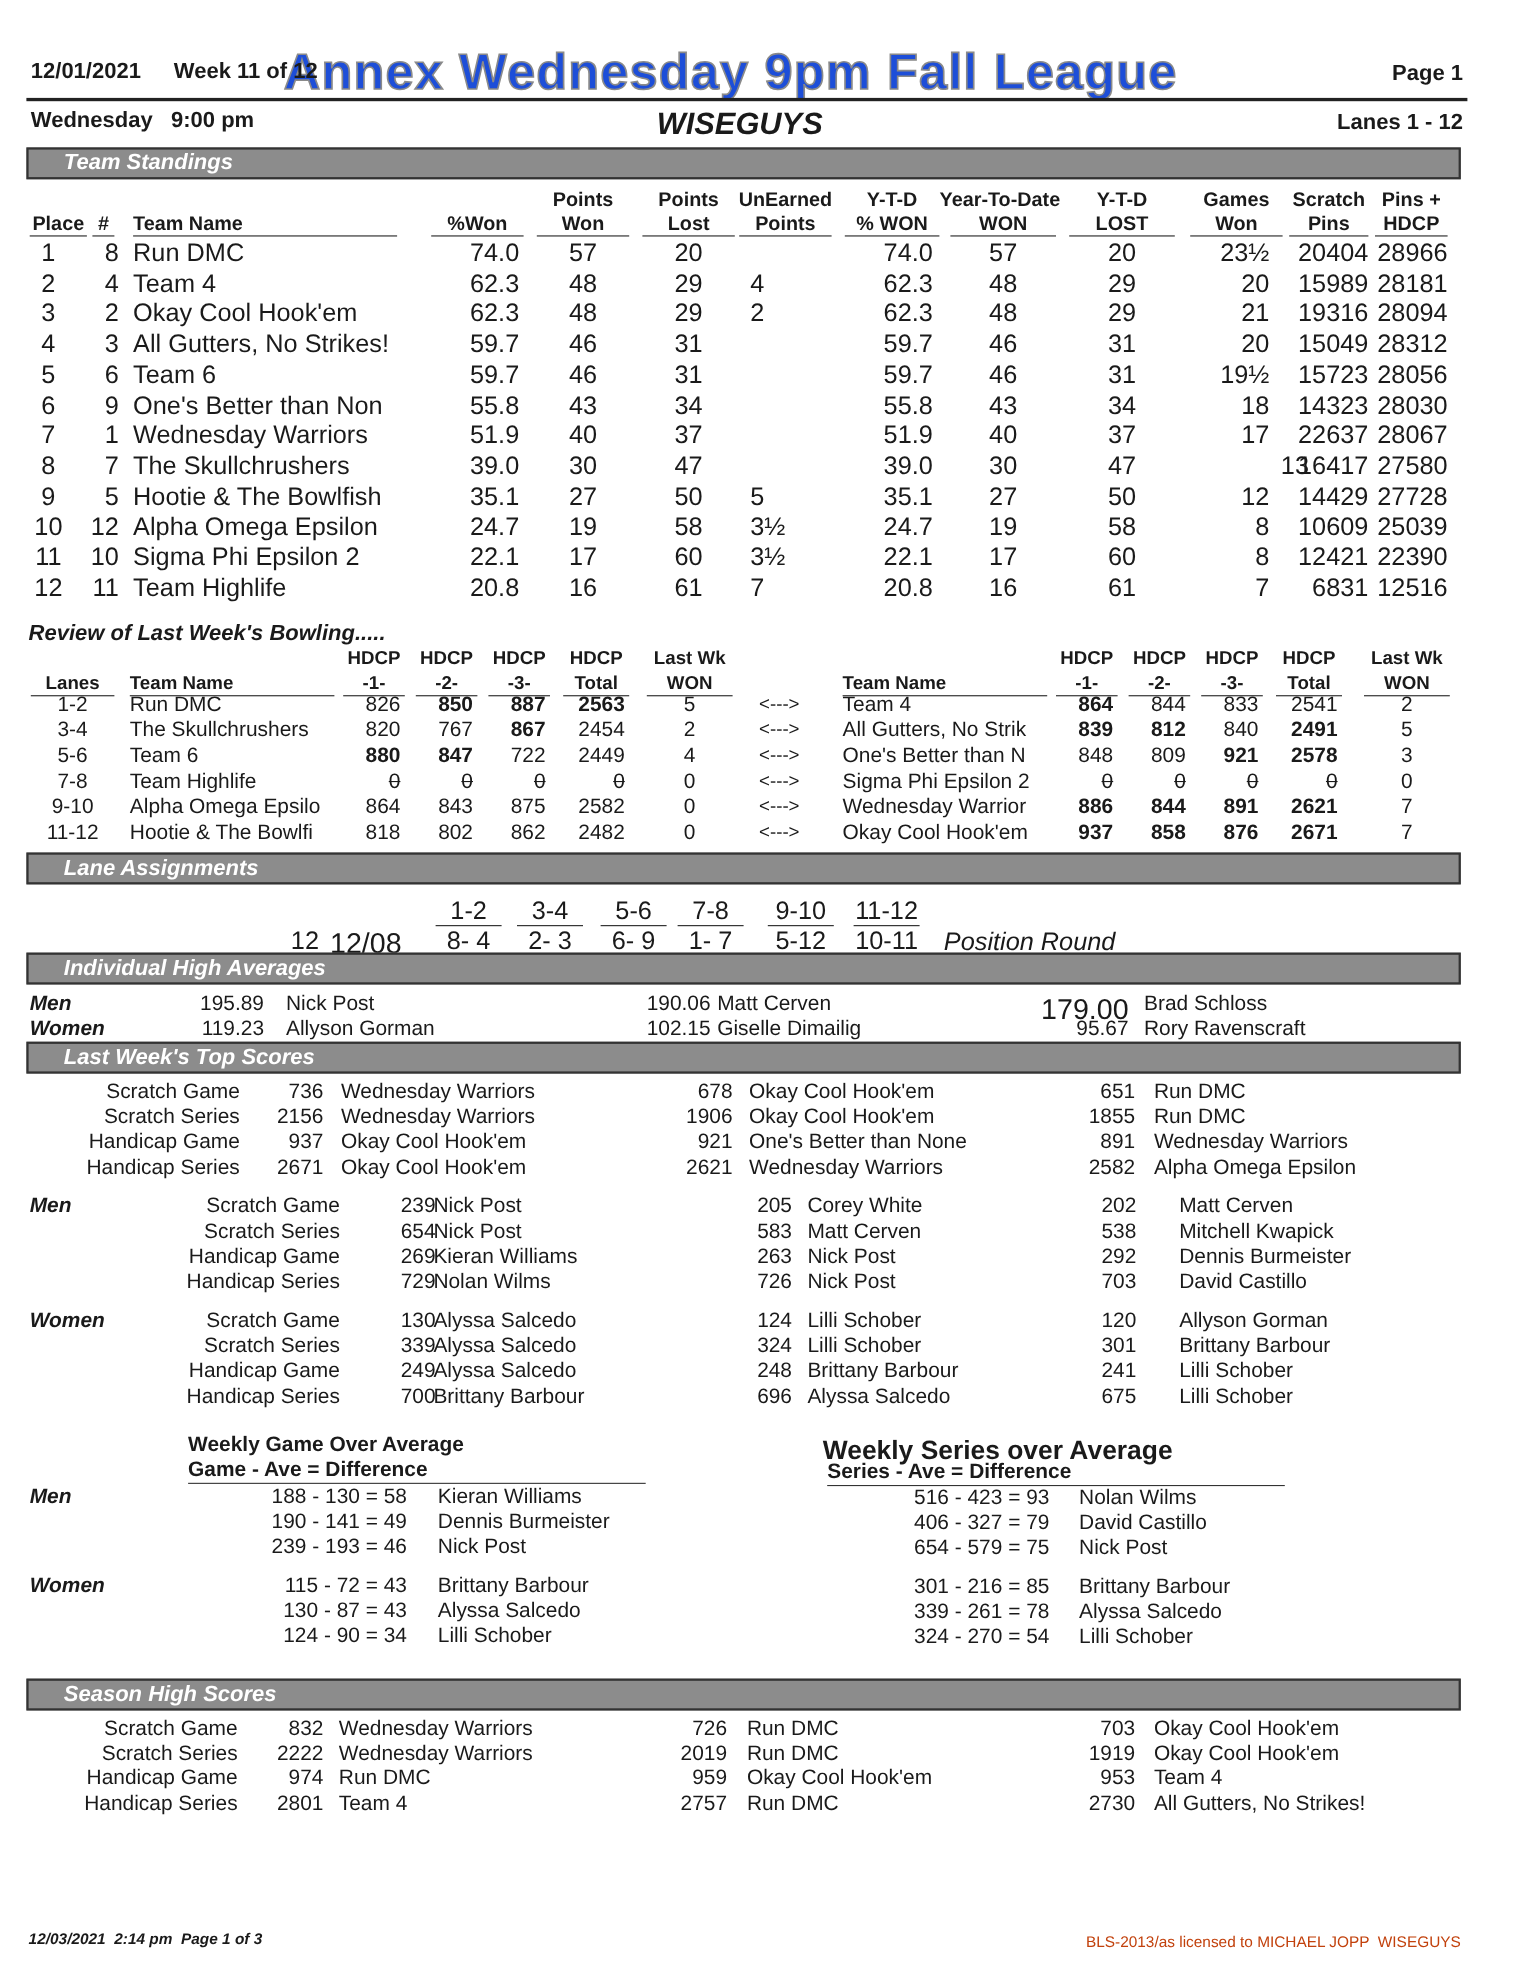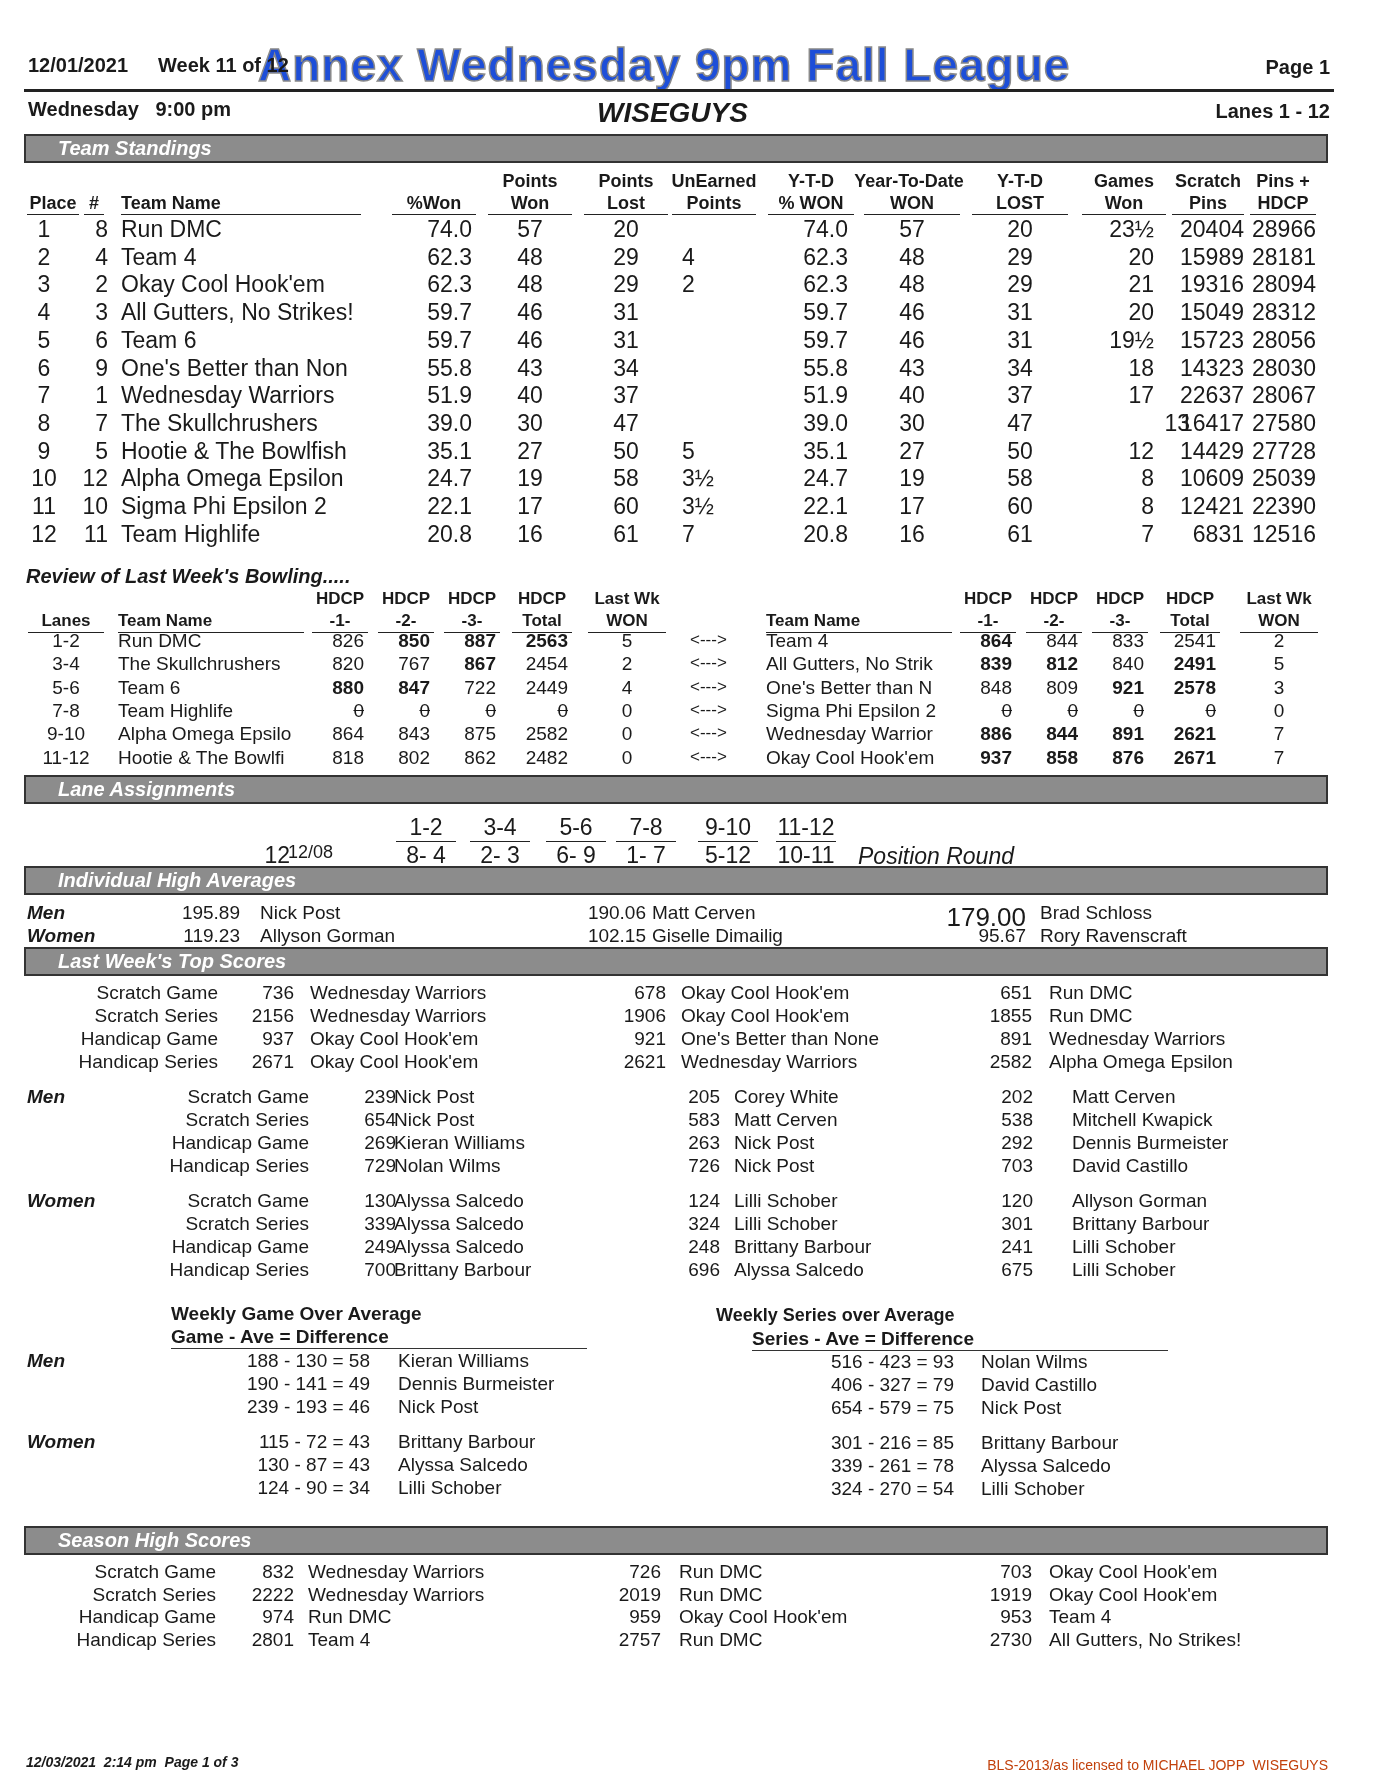--- a/index.html
+++ b/index.html
@@ -399,21 +399,21 @@
     <div class="abs c" style="left:466px;top:842px;width:68px;font-size:23px;white-space:pre">2- 3</div>
     <div class="abs c ul" style="left:546px;top:814px;width:60px;font-size:23px">5-6</div>
     <div class="abs c" style="left:542px;top:842px;width:68px;font-size:23px;white-space:pre">6- 9</div>
     <div class="abs c ul" style="left:616px;top:814px;width:60px;font-size:23px">7-8</div>
     <div class="abs c" style="left:612px;top:842px;width:68px;font-size:23px;white-space:pre">1- 7</div>
     <div class="abs c ul" style="left:698px;top:814px;width:60px;font-size:23px">9-10</div>
     <div class="abs c" style="left:694px;top:842px;width:68px;font-size:23px;white-space:pre">5-12</div>
     <div class="abs c ul" style="left:776px;top:814px;width:60px;font-size:23px">11-12</div>
     <div class="abs c" style="left:772px;top:842px;width:68px;font-size:23px;white-space:pre">10-11</div>
     <div class="abs r" style="left:250px;top:842px;width:40px;font-size:23px">12</div>
-    <div class="abs" style="left:288px;top:842px;font-size:18px">12/08</div>
+    <div class="abs" style="left:300px;top:842px;font-size:26px">12/08</div>
     <div class="abs i" style="left:858px;top:843px;font-size:23px">Position Round</div>
   </div>
 
 <div class="bar" style="top:866px">
   <span>Individual High Averages</span>
 </div>
 <div id="high-avgs">
     <div class="abs b i" style="left:27px;top:902px;font-size:19px">Men</div>
     <div class="abs r" style="left:160px;top:902px;width:80px;font-size:19px">195.89</div>
     <div class="abs" style="left:260px;top:902px;font-size:19px">Nick Post</div>
@@ -518,21 +518,21 @@
     <div class="abs sm" style="left:394px;top:1259px">Brittany Barbour</div>
     <div class="abs r sm" style="left:650px;top:1259px;width:70px">696</div>
     <div class="abs sm" style="left:734px;top:1259px">Alyssa Salcedo</div>
     <div class="abs r sm" style="left:963px;top:1259px;width:70px">675</div>
     <div class="abs sm" style="left:1072px;top:1259px">Lilli Schober</div>
   </div>
 
 <div id="over-avg">
     <div class="abs b" style="left:171px;top:1303px;font-size:19px">Weekly Game Over Average</div>
     <div class="abs b" style="left:171px;top:1326px;font-size:19px;width:416px;border-bottom:1.5px solid #333">Game - Ave = Difference</div>
-    <div class="abs b" style="left:716px;top:1305px;font-size:18px">Weekly Series over Average</div>
+    <div class="abs b" style="left:748px;top:1305px;font-size:24px">Weekly Series over Average</div>
     <div class="abs b" style="left:752px;top:1328px;font-size:19px;width:416px;border-bottom:1.5px solid #333">Series - Ave = Difference</div>
     <div class="abs b i sm" style="left:27px;top:1350px">Men</div>
     <div class="abs b i sm" style="left:27px;top:1431px">Women</div>
     <div class="abs r sm" style="left:180px;top:1350px;width:190px">188 - 130 = 58</div>
     <div class="abs sm" style="left:398px;top:1350px">Kieran Williams</div>
     <div class="abs r sm" style="left:760px;top:1351px;width:194px">516 - 423 = 93</div>
     <div class="abs sm" style="left:981px;top:1351px">Nolan Wilms</div>
     <div class="abs r sm" style="left:180px;top:1373px;width:190px">190 - 141 = 49</div>
     <div class="abs sm" style="left:398px;top:1373px">Dennis Burmeister</div>
     <div class="abs r sm" style="left:760px;top:1374px;width:194px">406 - 327 = 79</div>

